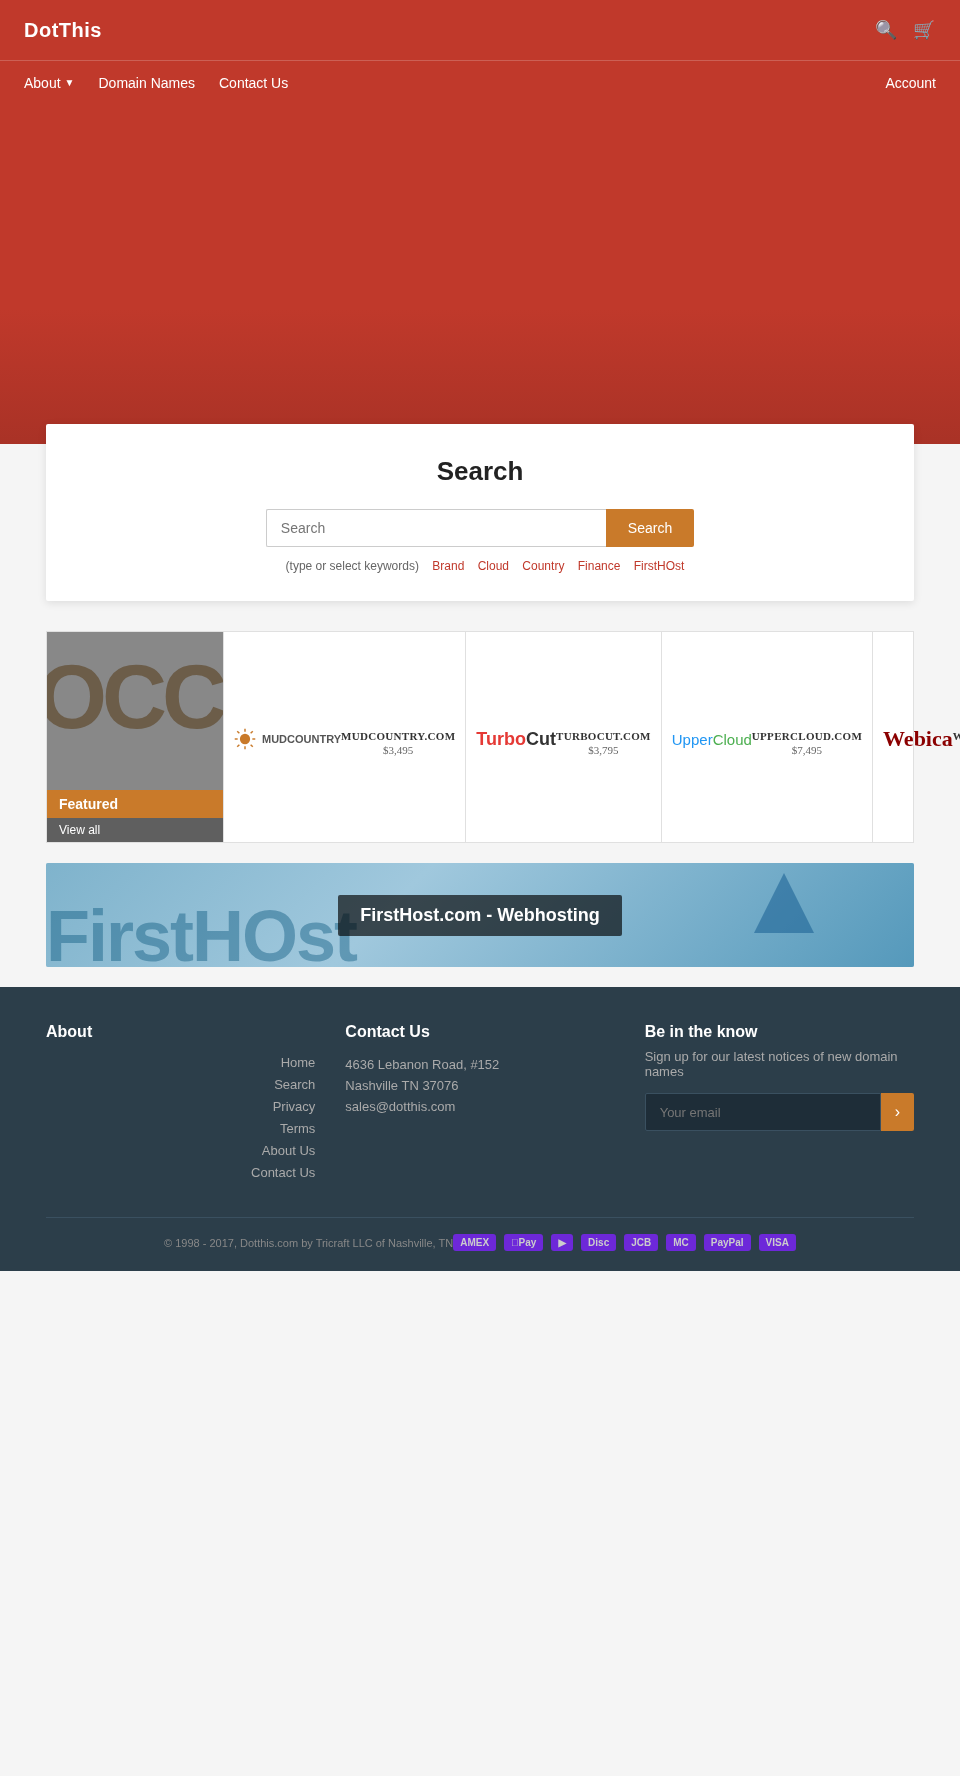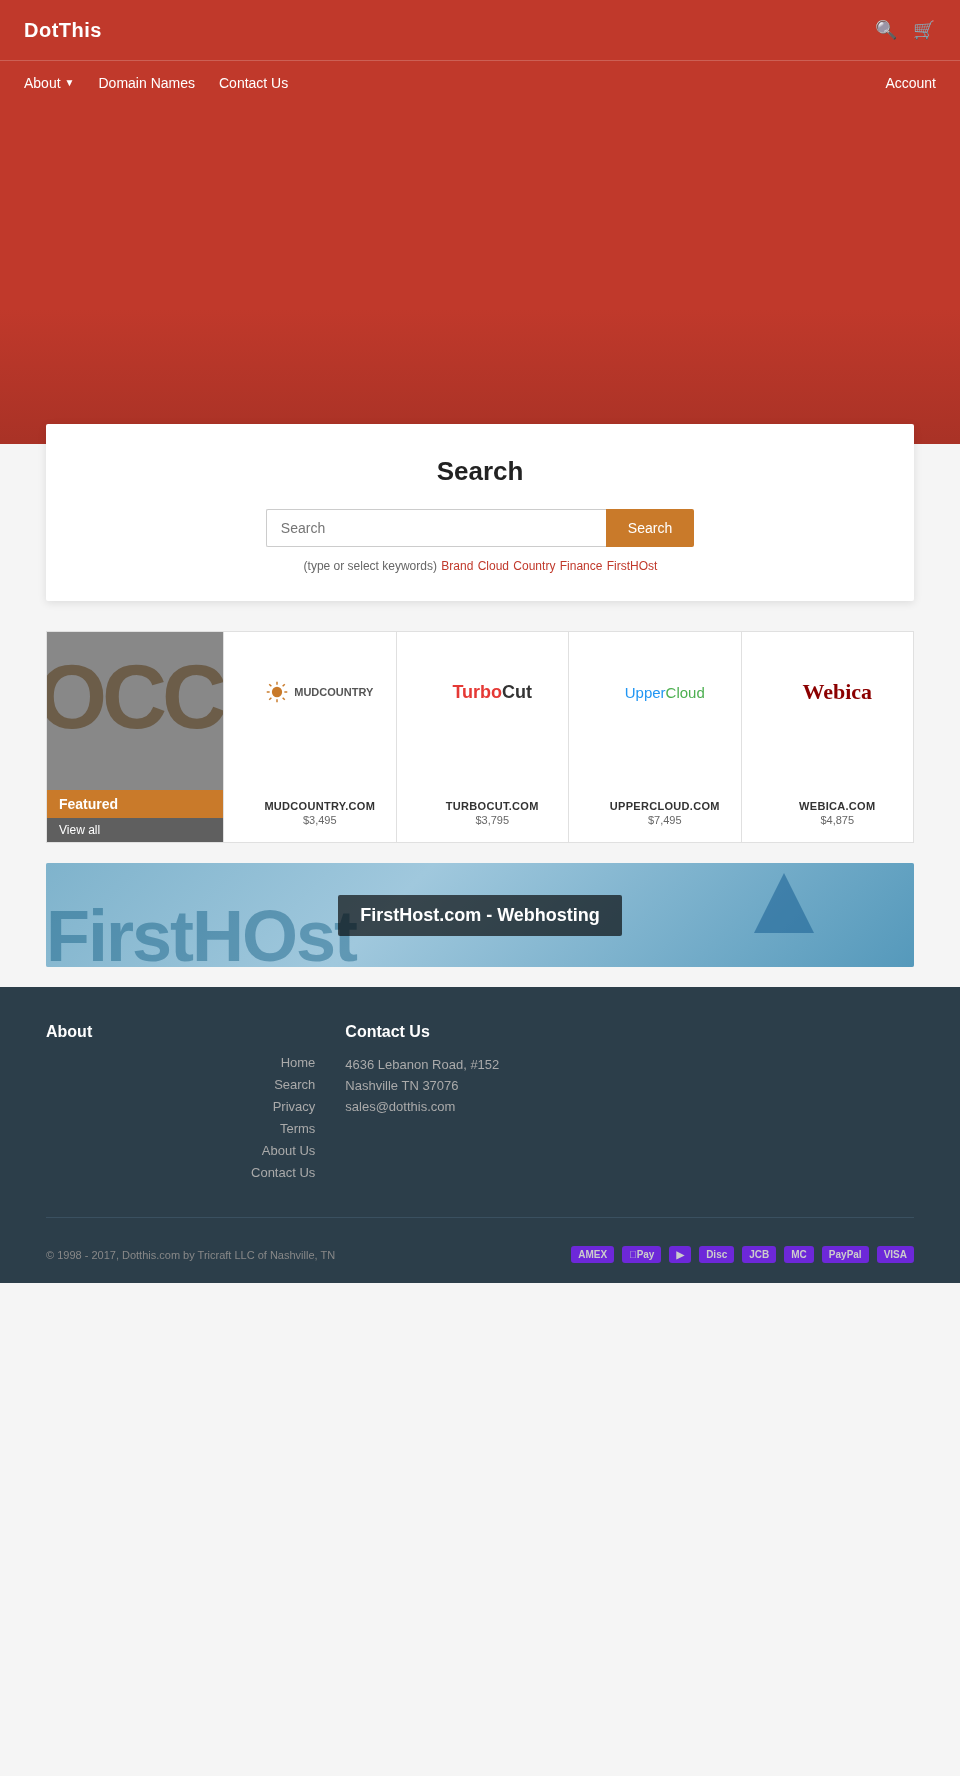--- a/index.html
+++ b/index.html
@@ -109,21 +109,21 @@
       font-size: 14px;
       cursor: pointer;
       border-radius: 0 2px 2px 0;
     }
     .search-keywords {
       text-align: center;
       font-size: 12px;
       color: #666;
     }
     .search-keywords span {
-      margin-left: 1px;
+      margin-left: 10px;
     }
     .keyword-link {
       color: #c0392b;
       cursor: pointer;
       font-size: 12px;
     }
 
     
     .products-section {
       margin: 10px 46px 20px;
@@ -178,39 +178,39 @@
     .domain-cards {
       display: flex;
       flex: 1;
       justify-content: space-around;
       align-items: stretch;
       border-left: 1px solid #e0e0e0;
     }
     .domain-card {
       flex: 1;
       display: flex;
-      flex-direction: column;
+      flex-direction: row;
       align-items: center;
       justify-content: space-between;
       padding: 20px 10px 16px;
       border-right: 1px solid #e0e0e0;
       cursor: pointer;
-      margin-left: 20px;
     }
     .domain-card:last-child { border-right: none; }
     .domain-logo-area {
       height: 80px;
       display: flex;
       align-items: center;
       justify-content: center;
       width: 100%;
     }
     .domain-info {
       text-align: center;
       margin-top: 8px;
+      font-family: Liberation Serif, serif;
     }
     .domain-name {
       font-size: 11px;
       font-weight: bold;
       color: #333;
       letter-spacing: 0.3px;
     }
     .domain-price {
       font-size: 11px;
       color: #666;
@@ -357,23 +357,23 @@
       background: #c97a2a;
       color: #fff;
       border: none;
       padding: 10px 14px;
       font-size: 16px;
       cursor: pointer;
       border-radius: 0 2px 2px 0;
     }
     .footer-bottom {
       border-top: 1px solid #3a5060;
-      padding-top: 28px;
-      display: flex;
-      justify-content: space-between;
+      padding-top: 16px;
+      display: flex;
+      justify-content: center;
       align-items: center;
     }
     .footer-copy {
       font-size: 11px;
       color: #888;
     }
     .payment-icons {
       display: flex;
       gap: 8px;
       align-items: center;
@@ -530,20 +530,28 @@
       <a class="footer-link">Contact Us</a>
     </div>
 
     <div class="footer-contact">
       <div class="footer-section-title">Contact Us</div>
       <div class="footer-text">4636 Lebanon Road, #152</div>
       <div class="footer-text">Nashville TN 37076</div>
       <div class="footer-text">sales@dotthis.com</div>
     </div>
 
+    <div class="footer-subscribe">
+      <div class="footer-subscribe-title">Be in the know</div>
+      <div class="footer-subscribe-text">Sign up for our latest notices of new domain names</div>
+      <div class="footer-email-row">
+        <input class="footer-email-input" type="email" placeholder="Your email" style="">
+        <button class="footer-email-button">›</button>
+      </div>
+    </div>
 
   </div>
 
   <div class="footer-bottom">
     <div class="footer-copy">© 1998 - 2017, Dotthis.com by Tricraft LLC of Nashville, TN</div>
     <div class="payment-icons">
       <span class="payment-icon">AMEX</span>
       <span class="payment-icon">Pay</span>
       <span class="payment-icon">▶</span>
       <span class="payment-icon">Disc</span>

